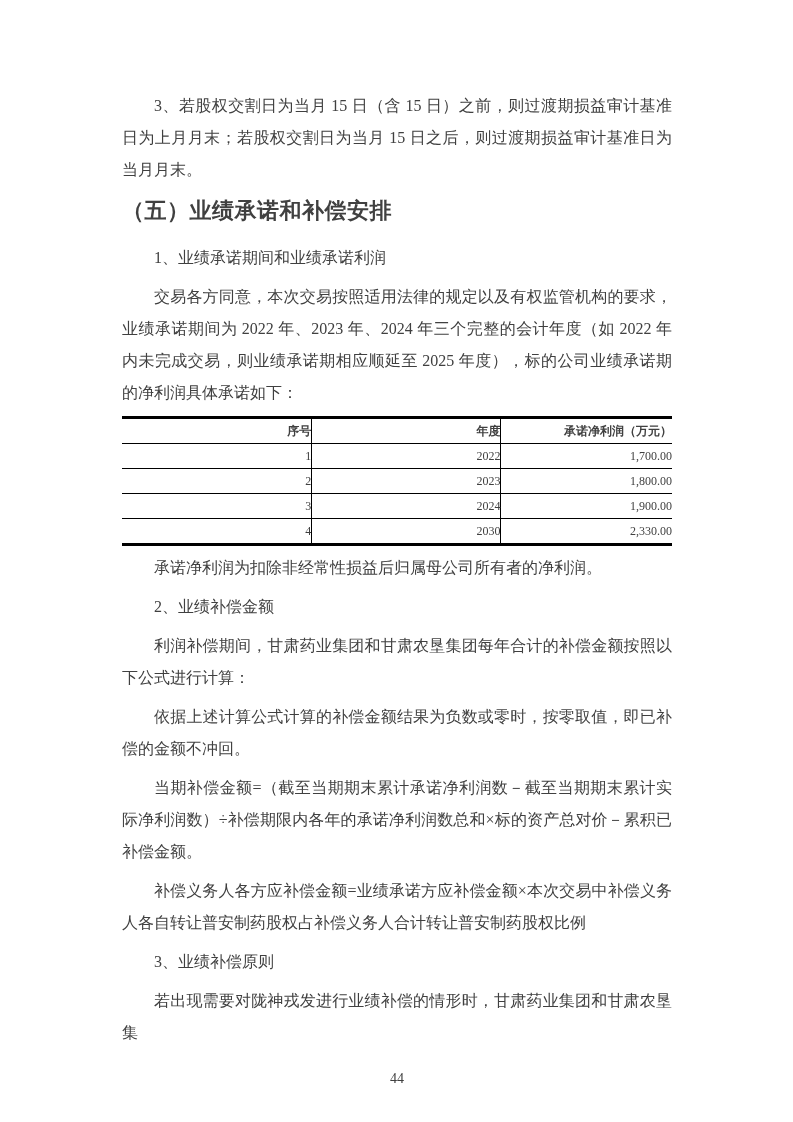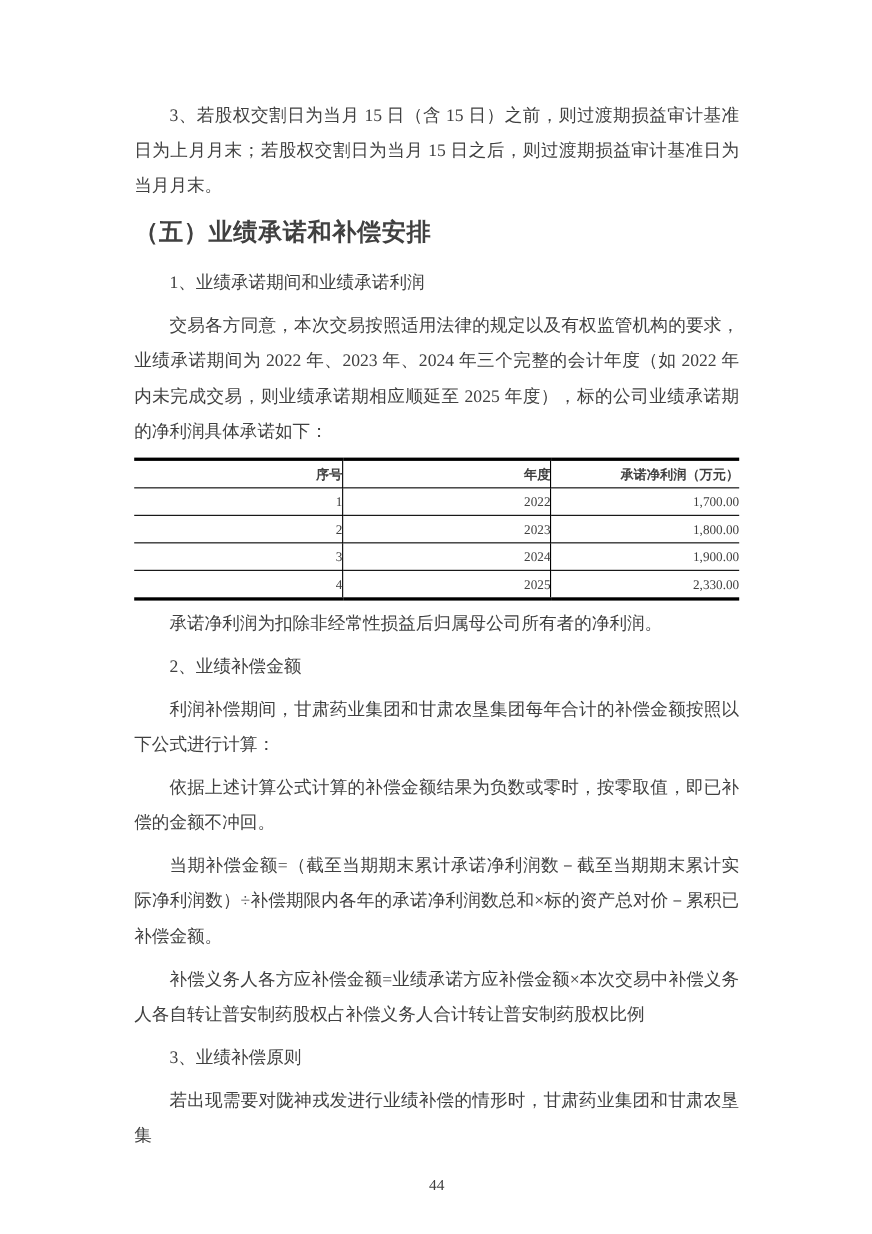--- a/index.html
+++ b/index.html
@@ -102,21 +102,21 @@
         <td>2023</td>
         <td>1,800.00</td>
       </tr>
       <tr>
         <td>3</td>
         <td>2024</td>
         <td>1,900.00</td>
       </tr>
       <tr>
         <td>4</td>
-        <td>2025</td>
+        <td>2030</td>
         <td>2,330.00</td>
       </tr>
     </tbody>
   </table>
 
   <p class="body">承诺净利润为扣除非经常性损益后归属母公司所有者的净利润。</p>
 
   <p class="body">2、业绩补偿金额</p>
 
   <p class="body">利润补偿期间，甘肃药业集团和甘肃农垦集团每年合计的补偿金额按照以下公式进行计算：</p>

